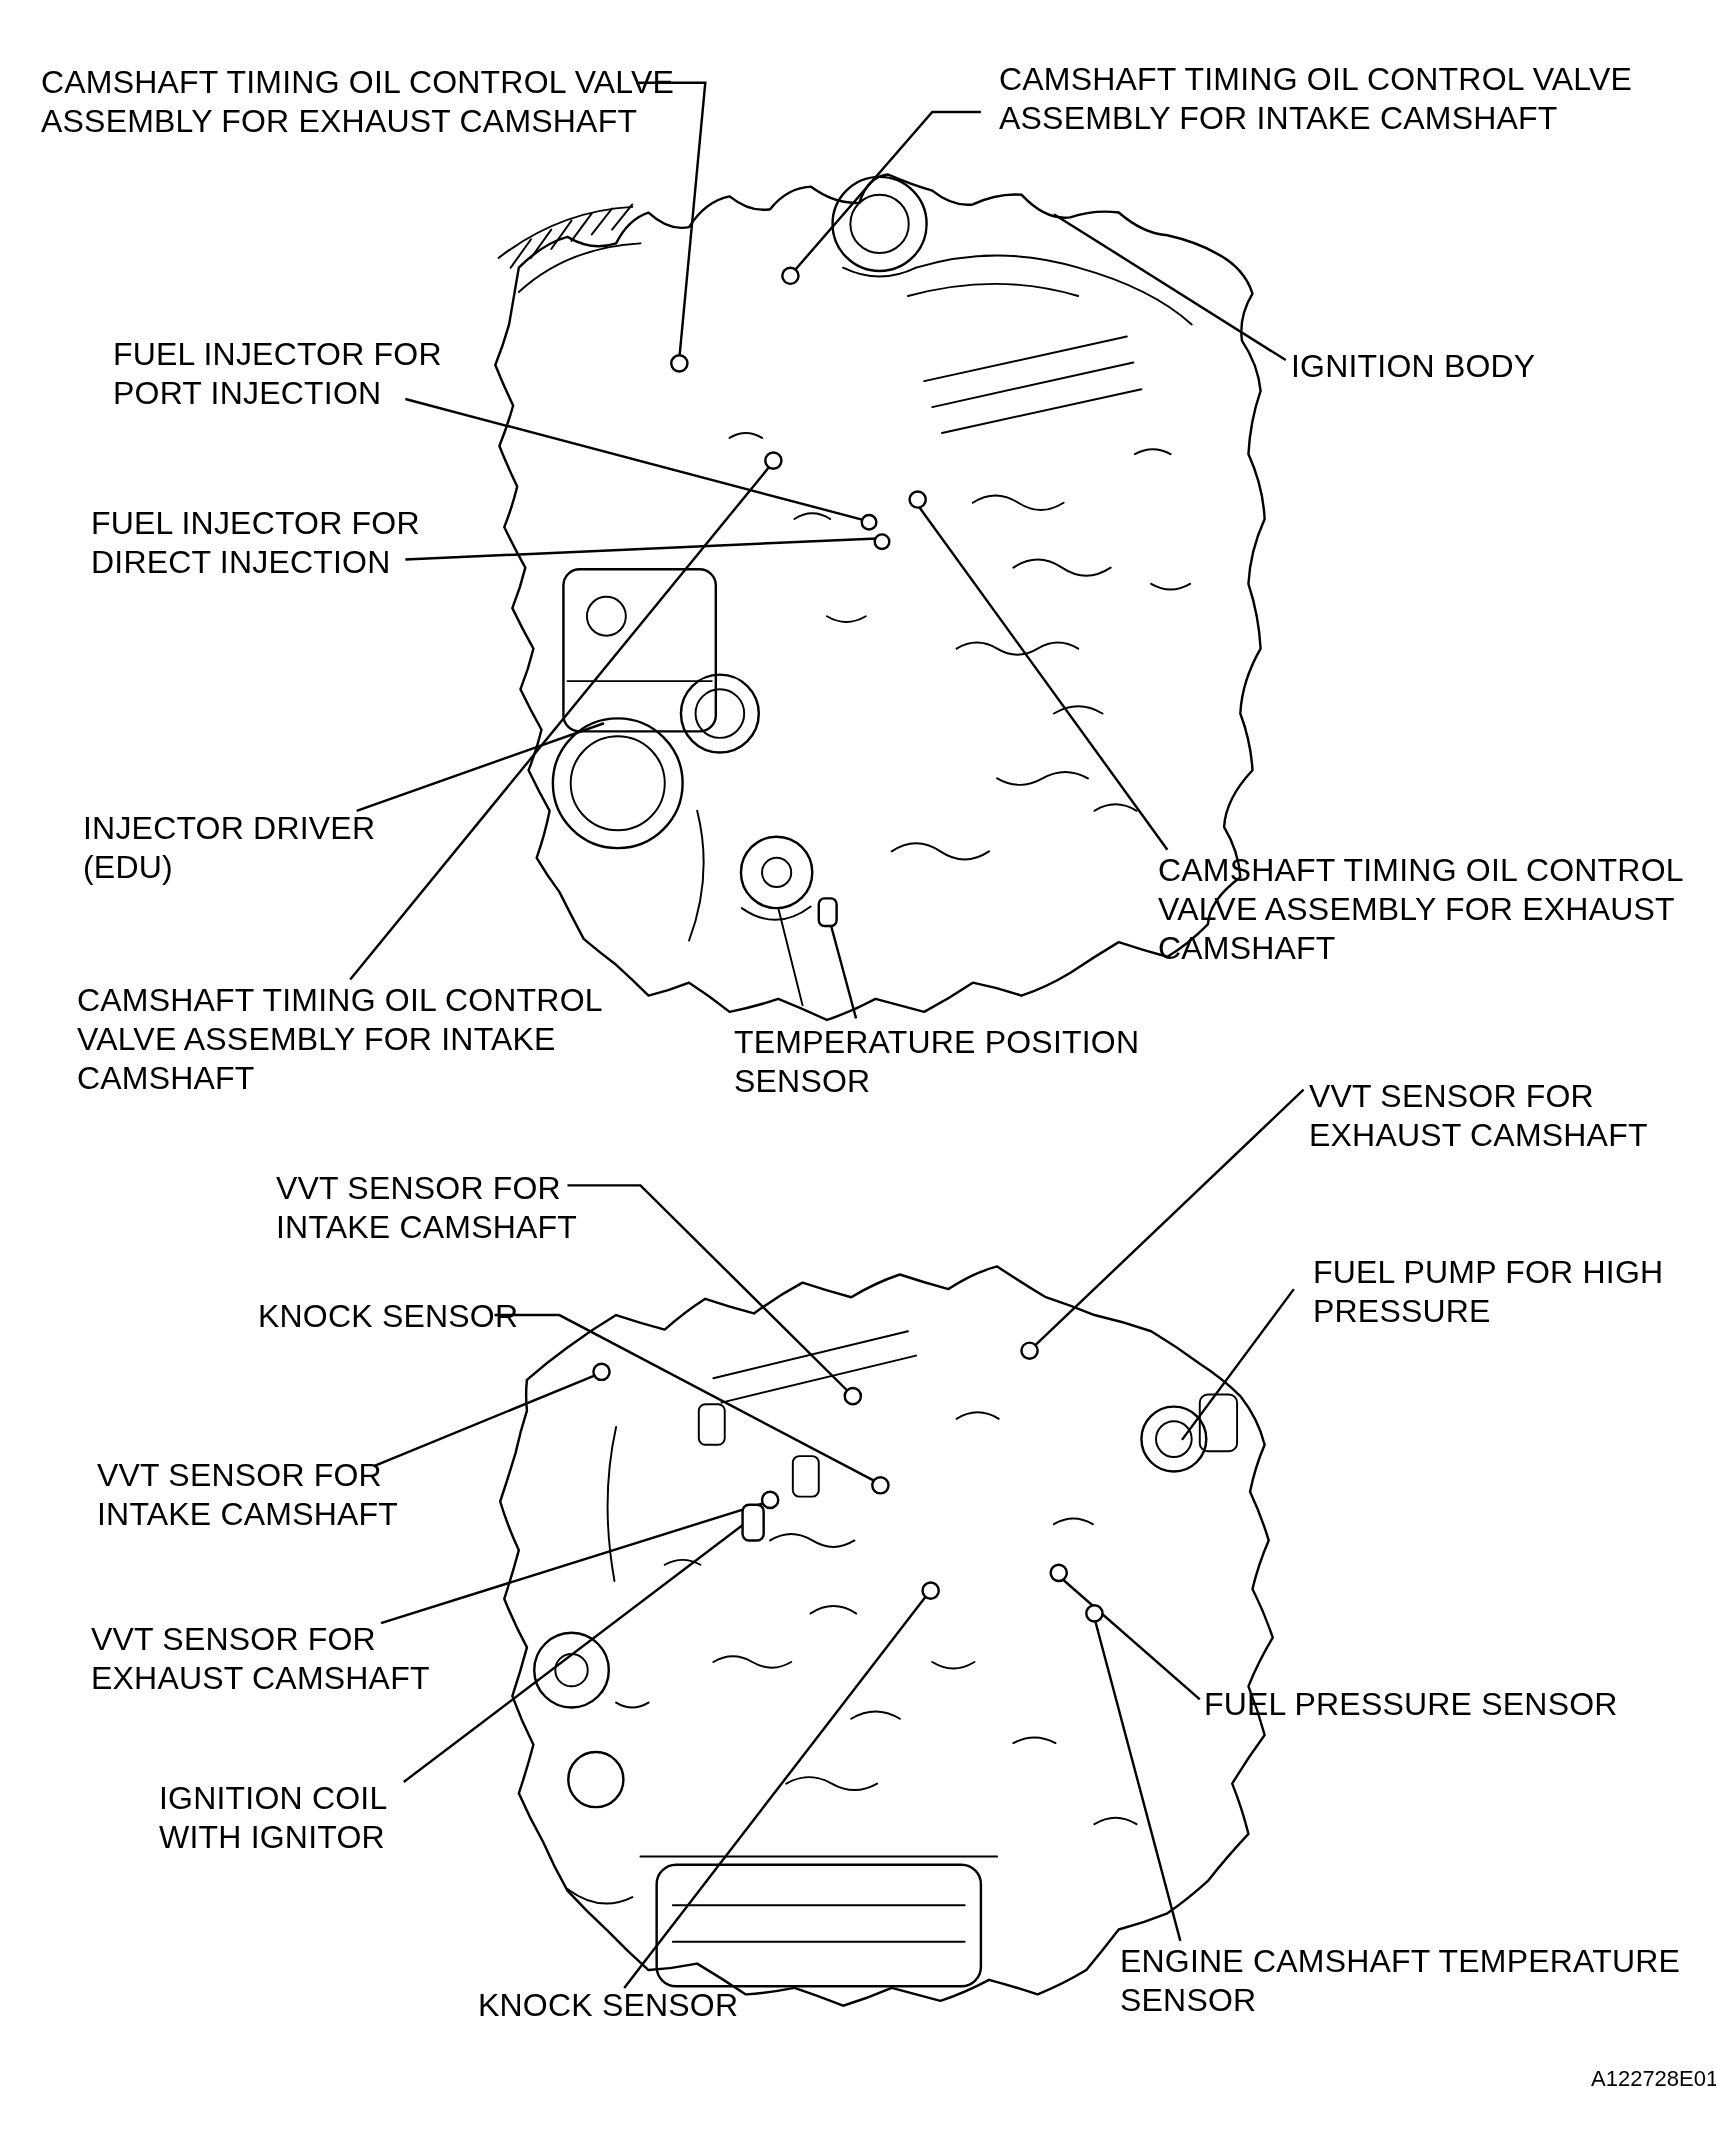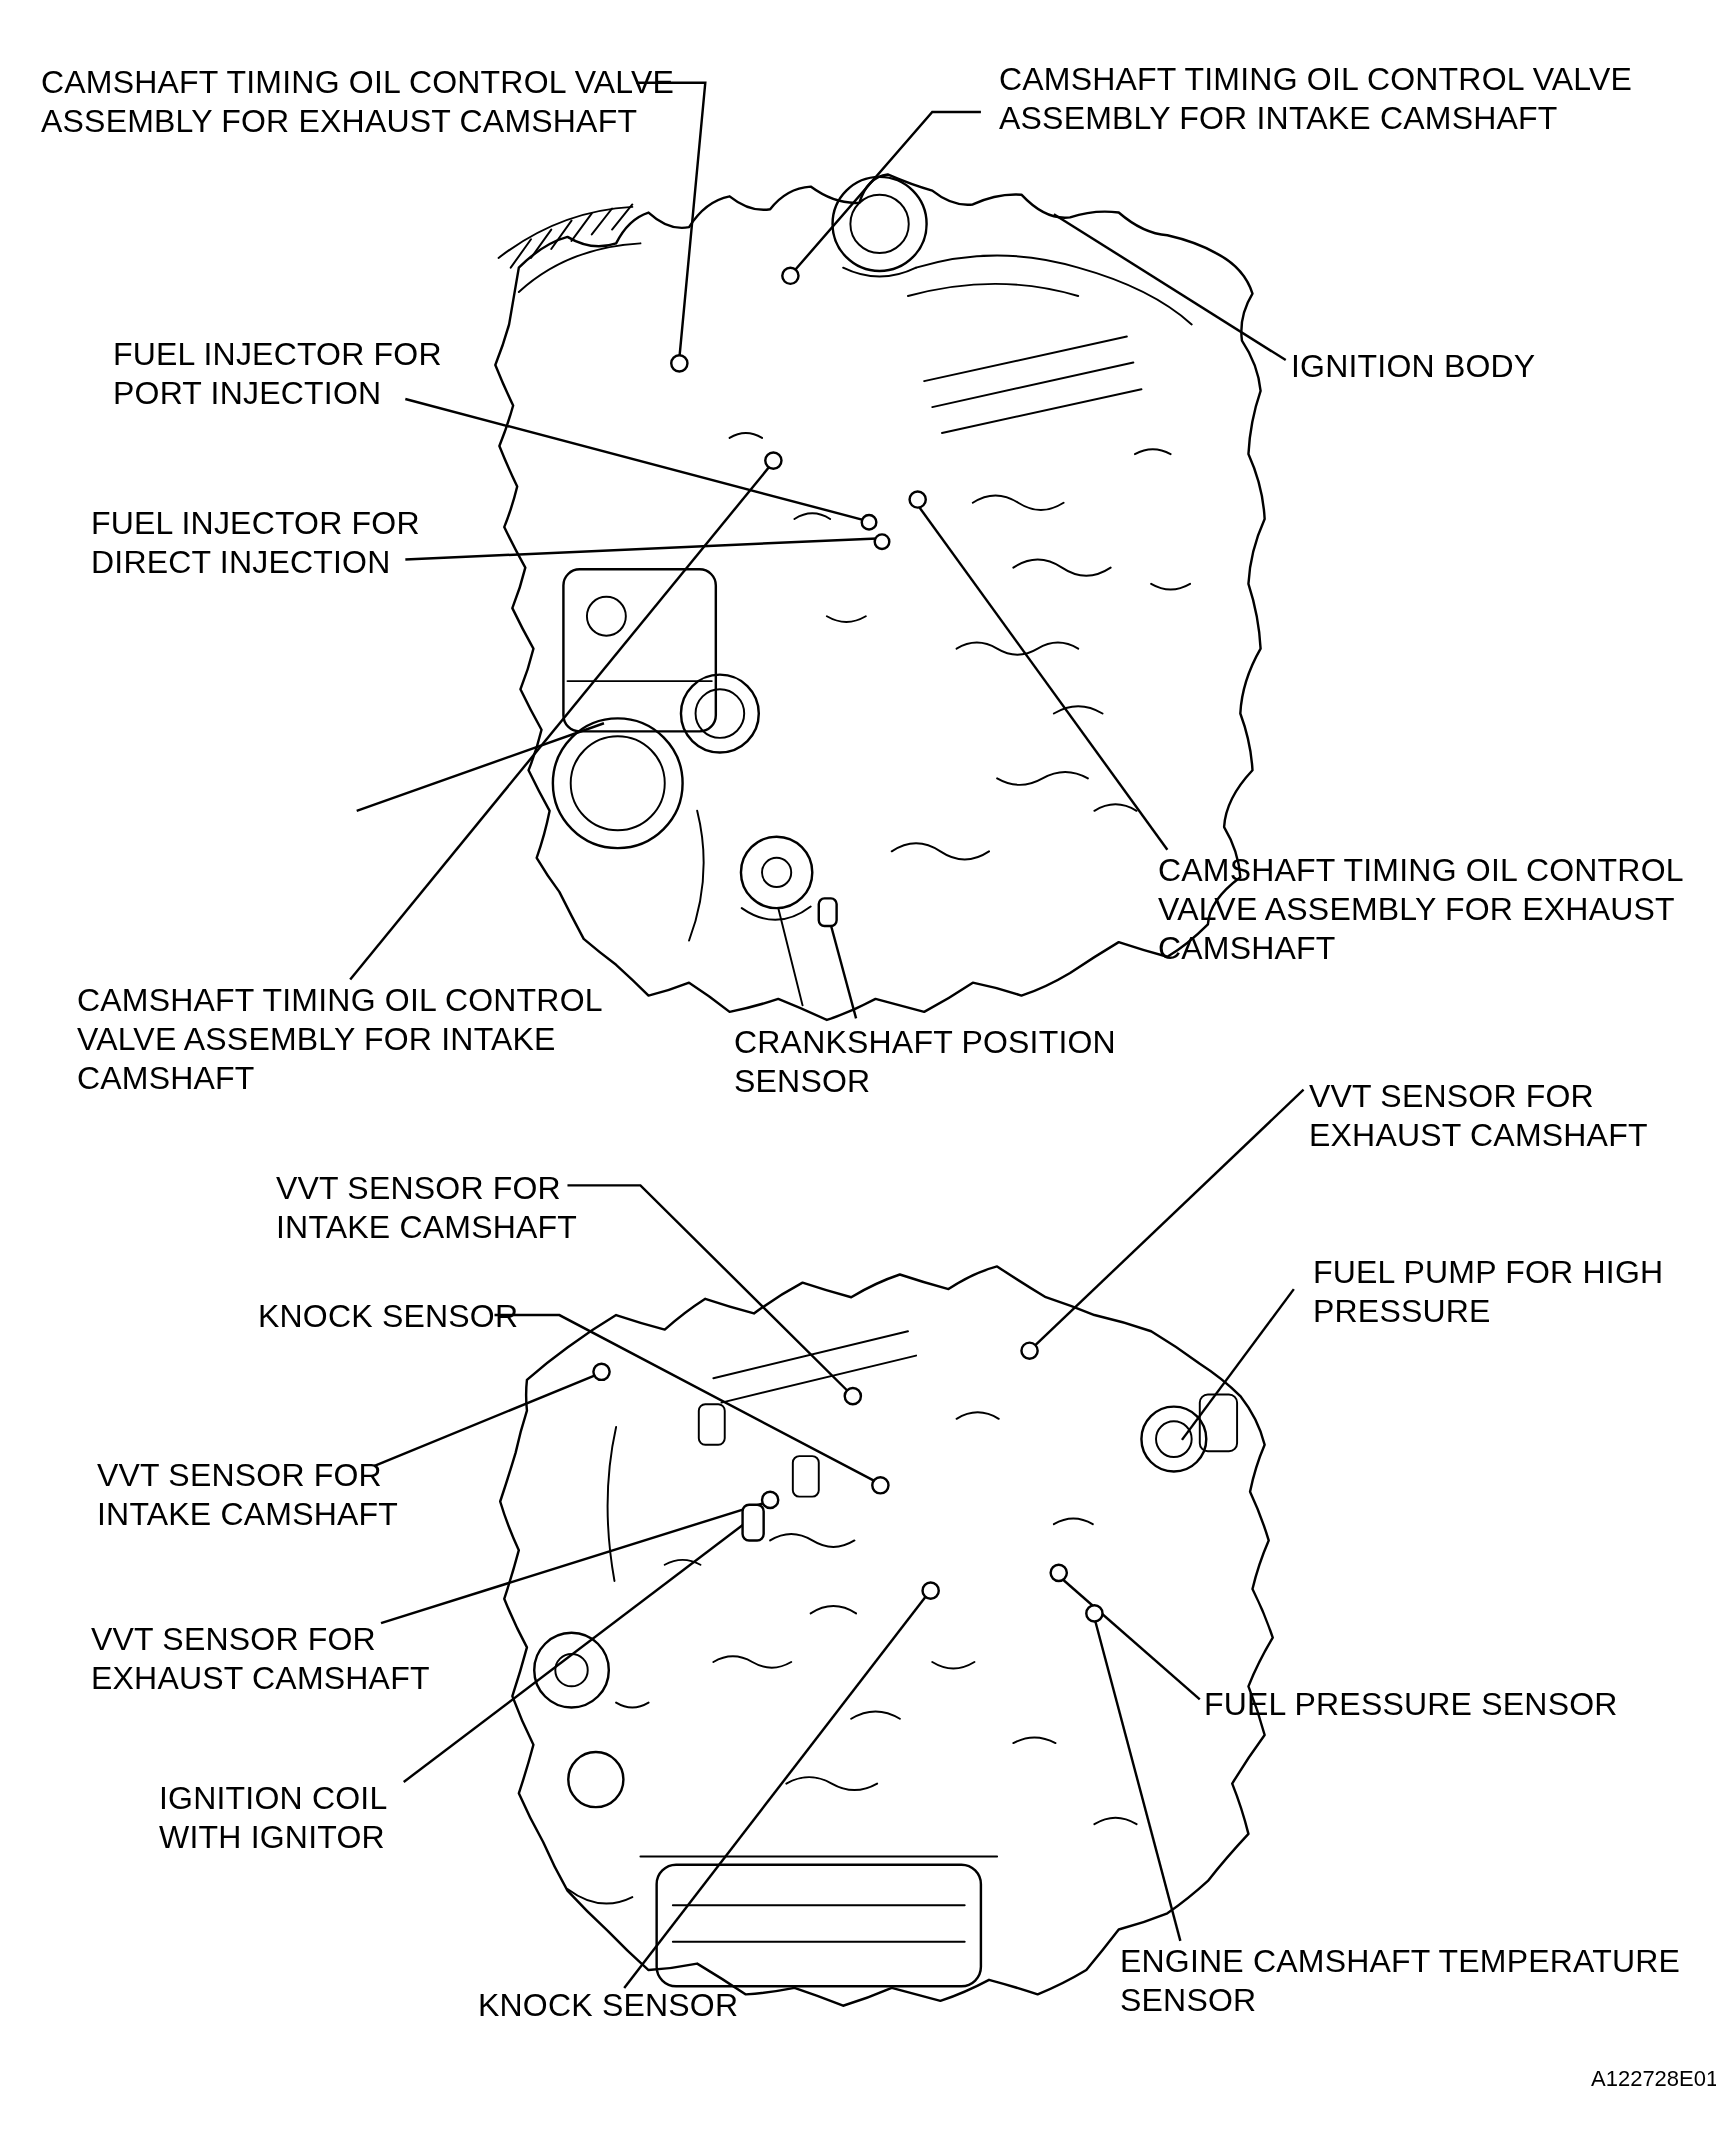--- a/index.html
+++ b/index.html
@@ -164,27 +164,29 @@
 
   <div class="lbl" style="left:41px;top:63px">CAMSHAFT TIMING OIL CONTROL VALVE
 ASSEMBLY FOR EXHAUST CAMSHAFT</div>
   <div class="lbl" style="left:999px;top:60px">CAMSHAFT TIMING OIL CONTROL VALVE
 ASSEMBLY FOR INTAKE CAMSHAFT</div>
   <div class="lbl" style="left:113px;top:335px">FUEL INJECTOR FOR
 PORT INJECTION</div>
   <div class="lbl" style="left:91px;top:504px">FUEL INJECTOR FOR
 DIRECT INJECTION</div>
   <div class="lbl" style="left:1291px;top:347px">IGNITION BODY</div>
+  <div class="lbl" style="left:83px;top:809px">INJECTOR DRIVER
+(EDU)</div>
   <div class="lbl" style="left:77px;top:981px">CAMSHAFT TIMING OIL CONTROL
 VALVE ASSEMBLY FOR INTAKE
 CAMSHAFT</div>
   <div class="lbl" style="left:1158px;top:851px">CAMSHAFT TIMING OIL CONTROL
 VALVE ASSEMBLY FOR EXHAUST
 CAMSHAFT</div>
-  <div class="lbl" style="left:734px;top:1023px">CRANKSHAFT POSITION
+  <div class="lbl" style="left:734px;top:1023px">TEMPERATURE POSITION
 SENSOR</div>
 
   <div class="lbl" style="left:276px;top:1169px">VVT SENSOR FOR
 INTAKE CAMSHAFT</div>
   <div class="lbl" style="left:1309px;top:1077px">VVT SENSOR FOR
 EXHAUST CAMSHAFT</div>
   <div class="lbl" style="left:258px;top:1297px">KNOCK SENSOR</div>
   <div class="lbl" style="left:1313px;top:1253px">FUEL PUMP FOR HIGH
 PRESSURE</div>
   <div class="lbl" style="left:97px;top:1456px">VVT SENSOR FOR

